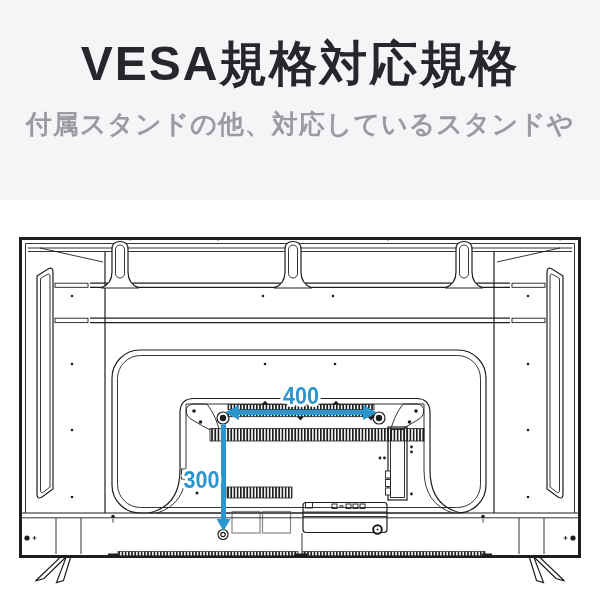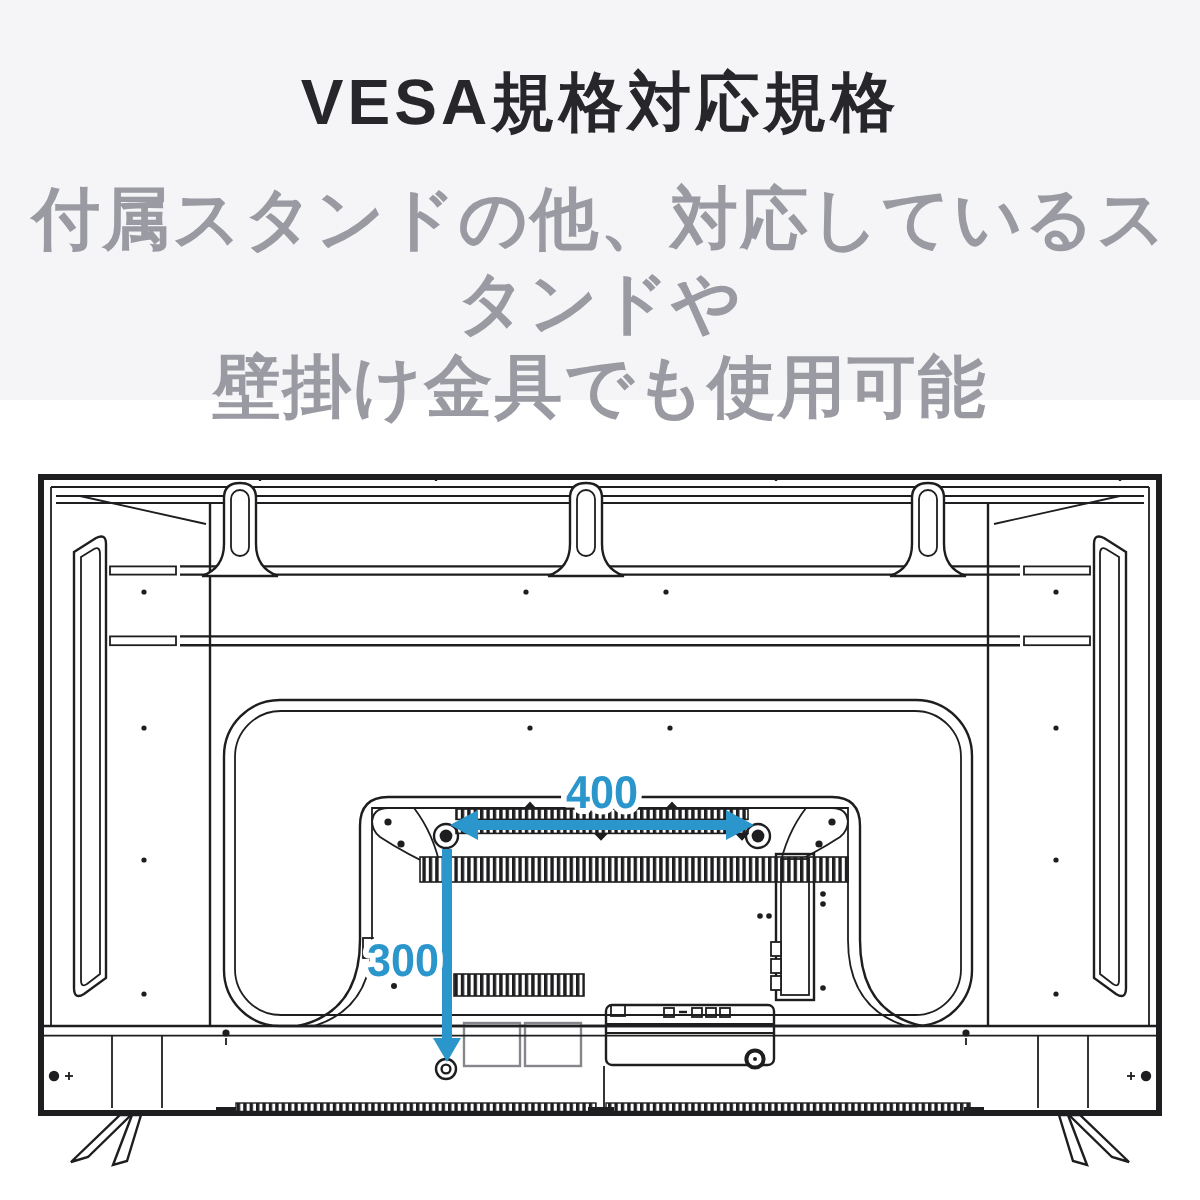--- a/index.html
+++ b/index.html
@@ -6,28 +6,28 @@
   body{
     width:600px;height:600px;overflow:hidden;position:relative;
     background:#ffffff;
     font-family:"Liberation Sans","DejaVu Sans",sans-serif;
   }
   .header-band{
     position:absolute;left:0;top:0;width:600px;height:200px;
     background:#f5f5f8;text-align:center;
   }
   .page-title{
-    margin:0;padding-top:26px;
-    font-size:32px;line-height:50px;font-weight:800;
+    margin:0;padding-top:39px;
+    font-size:48px;line-height:50px;font-weight:800;
     letter-spacing:2px;color:#26262b;
   }
   .page-subtitle{
     margin:14px 0 0 0;
-    font-size:34px;line-height:42px;font-weight:700;
-    letter-spacing:1px;color:#9a9aa2;font-family:Liberation Serif, serif;
+    font-size:26px;line-height:42px;font-weight:700;
+    letter-spacing:1px;color:#9a9aa2;
   }
   .diagram-wrap{position:absolute;left:0;top:0;width:600px;height:428px;}
   svg{display:block;}
   .ln{stroke:#1e1e20;fill:none;stroke-width:1.2;}
   .thick{stroke-width:3;}
   .thin{stroke-width:0.9;}
   .filldark{fill:#1e1e20;stroke:none;}
   .whitefill{fill:#ffffff;}
   .gray{stroke:#86868c;}
   .dim-line{stroke:#2b96cb;stroke-width:5;fill:none;}
@@ -38,21 +38,20 @@
     paint-order:stroke;stroke:#ffffff;stroke-width:6px;stroke-linejoin:round;
   }
 </style>
 </head>
 <body>
 
 <div class="header-band">
   <h1 class="page-title">VESA規格対応規格</h1>
   <p class="page-subtitle">
     <span>付属スタンドの他、対応しているスタンドや</span><br>
-    <span>壁掛け金具でも使用可能</span>
   </p>
 </div>
 
 <div class="diagram-wrap">
 <svg width="600" height="600" viewBox="0 0 600 600">
   <defs>
     <pattern id="hatch" width="3.2" height="4" patternUnits="userSpaceOnUse">
       <rect width="3.2" height="4" fill="#ffffff"></rect>
       <rect width="1.7" height="4" fill="#1e1e20"></rect>
     </pattern>

